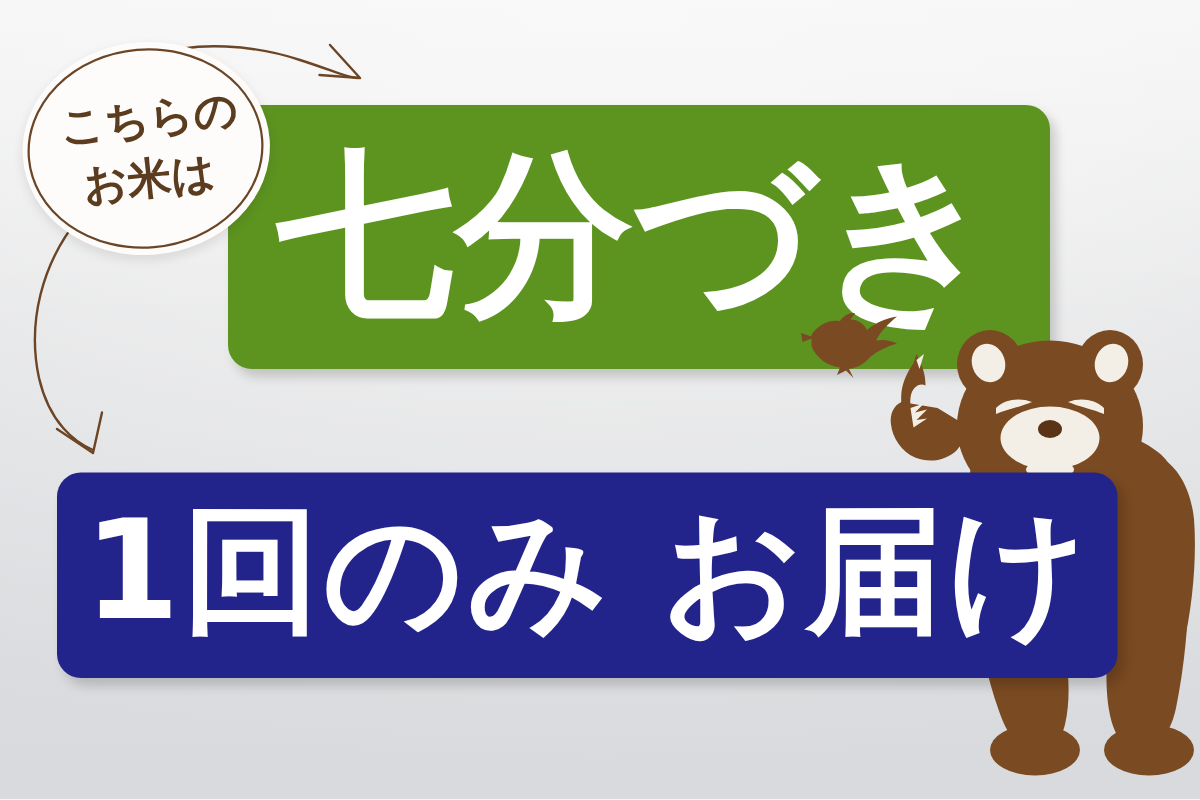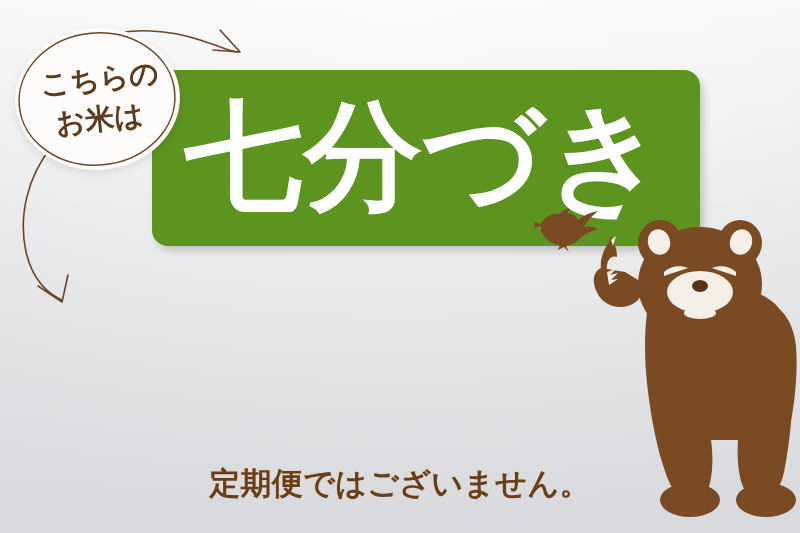--- a/index.html
+++ b/index.html
@@ -227,16 +227,18 @@
     </g>
 
     <ellipse cx="700" cy="286" rx="8" ry="6" fill="#5b3418"></ellipse>
 
     <g fill="#7a4a22">
       <ellipse cx="690" cy="500" rx="30" ry="17"></ellipse>
       <ellipse cx="766" cy="500" rx="30" ry="17"></ellipse>
     </g>
   </svg>
 
-
-  <div class="caption">定期便ではございません。</div>
+  <div class="banner banner-blue">
+    <span class="banner-text">1回のみ お届け</span>
+  </div>
+
 
 </div>
 
 </body></html>

